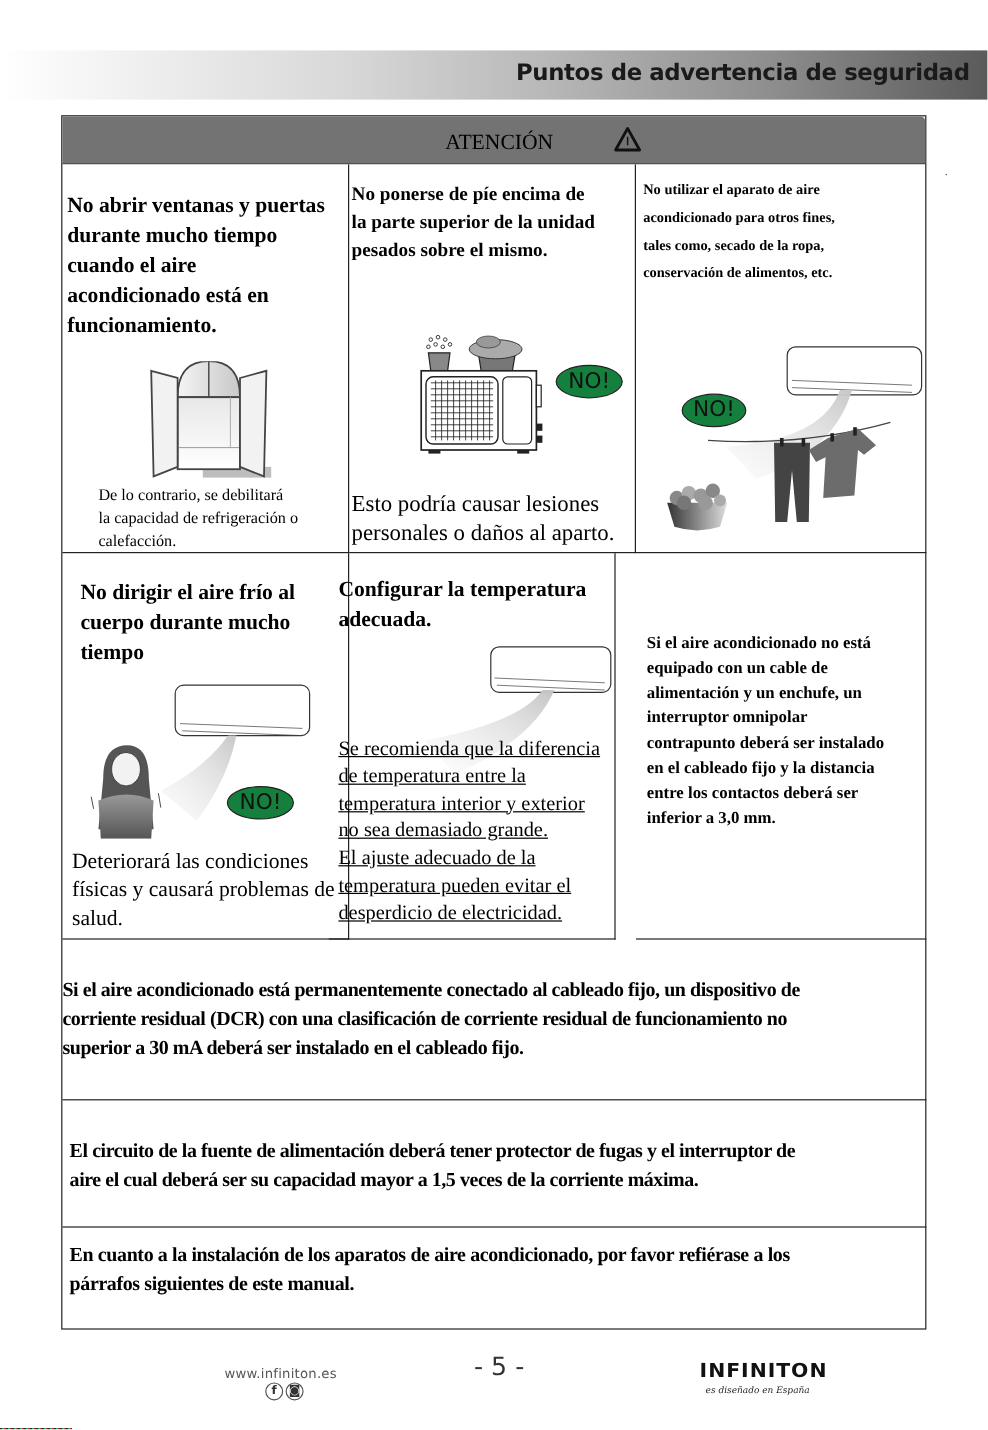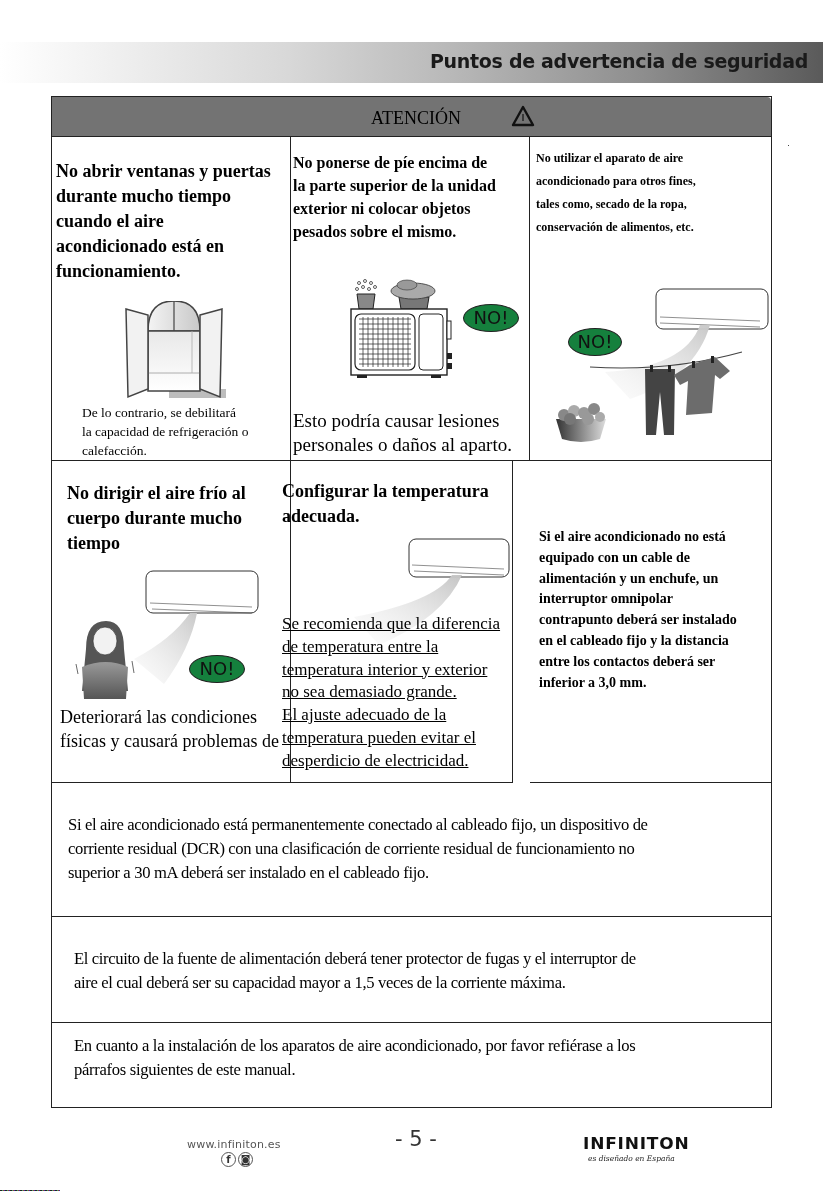--- a/index.html
+++ b/index.html
@@ -31,21 +31,21 @@
   }
   .attn-icon { position:absolute; left:459px; top:8px; width:24px; height:22px; }
 
   .cell { position:absolute; border-right:1.5px solid #222; border-bottom:1.5px solid #222; }
   .cell.last { border-right:none; }
   .t-head { font-weight:bold; font-size:18px; line-height:25px; }
   .t-head2 { font-weight:bold; font-size:16px; line-height:23px; }
   .t-body { font-size:18px; line-height:24px; }
   .t-small { font-size:13.5px; line-height:19px; }
   .t-note { font-weight:bold; font-size:14px; line-height:20.8px; }
-  .t-wide { font-weight:normal; font-size:17px; line-height:24px; transform-origin:left top;margin-left:16px; }
+  .t-wide { font-weight:bold; font-size:17px; line-height:24px; transform-origin:left top; }
 
   .abs { position:absolute; }
   .no-badge {
     position:absolute; border:1.3px solid #222; border-radius:50%;
     font-family:"DejaVu Sans", sans-serif; font-size:18px; line-height:1;
     display:flex; align-items:center; justify-content:center; color:#111;
     background:#15803d;
   }
 
   .footer-url { position:absolute; left:187px; top:1138px; font-family:"DejaVu Sans", sans-serif; font-size:11px; color:#555; letter-spacing:0.2px; }
@@ -105,21 +105,20 @@
       <div>De lo contrario, se debilitará</div>
       <div>la capacidad de refrigeración o</div>
       <div>calefacción.</div>
     </div>
   </div>
 
   <div class="cell" style="left:239px;top:40px;width:239px;height:324px;">
     <div class="abs t-head2" style="left:2px;top:14px;">
       <div>No ponerse de píe encima de</div>
       <div>la parte superior de la unidad</div>
-      <div>exterior ni colocar objetos</div>
       <div>pesados sobre el mismo.</div>
     </div>
     <svg class="abs" style="left:58px;top:142px;" width="110" height="106" viewBox="0 0 110 106">
       <path d="M8 15 L26 15 L24 30 L10 30 Z" fill="#888" stroke="#222" stroke-width="1"></path>
       <g fill="none" stroke="#333" stroke-width="0.8">
         <circle cx="10" cy="4" r="1.5"></circle>
           <circle cx="16" cy="2" r="1.5"></circle>
           <circle cx="22" cy="4" r="1.5"></circle>
         <circle cx="8" cy="10" r="1.5"></circle>
           <circle cx="14" cy="8" r="1.5"></circle>
@@ -231,20 +230,21 @@
       <path d="M118 44 Q100 70 62 90 L92 115 Q118 80 125 44 Z" fill="url(#airf2)"></path>
       <path d="M14 80 Q14 52 34 52 Q52 52 52 80 L56 122 L10 122 Z" fill="#555"></path>
       <ellipse cx="33" cy="72" rx="12" ry="14" fill="#f2f2f2" stroke="#333" stroke-width="0.7"></ellipse>
       <path d="M10 98 Q34 88 56 98 L54 130 L12 130 Z" fill="url(#body)"></path>
       <path d="M4 95 L6 105 M60 92 L62 104" stroke="#444" stroke-width="0.8"></path>
     </svg>
     <div class="no-badge" style="left:137px;top:194px;width:56px;height:28px;">NO!</div>
     <div class="abs t-body" style="left:8px;top:244px;">
       <div>Deteriorará las condiciones</div>
       <div>físicas y causará problemas de</div>
+      <div>salud.</div>
     </div>
   </div>
 
   <div class="cell" style="left:222px;top:364px;width:239px;height:322px;">
     <div class="abs t-head" style="left:8px;top:18px;">
       <div>Configurar la temperatura</div>
       <div>adecuada.</div>
     </div>
     <svg class="abs" style="left:60px;top:76px;" width="178" height="110" viewBox="0 0 178 110">
       <defs>

